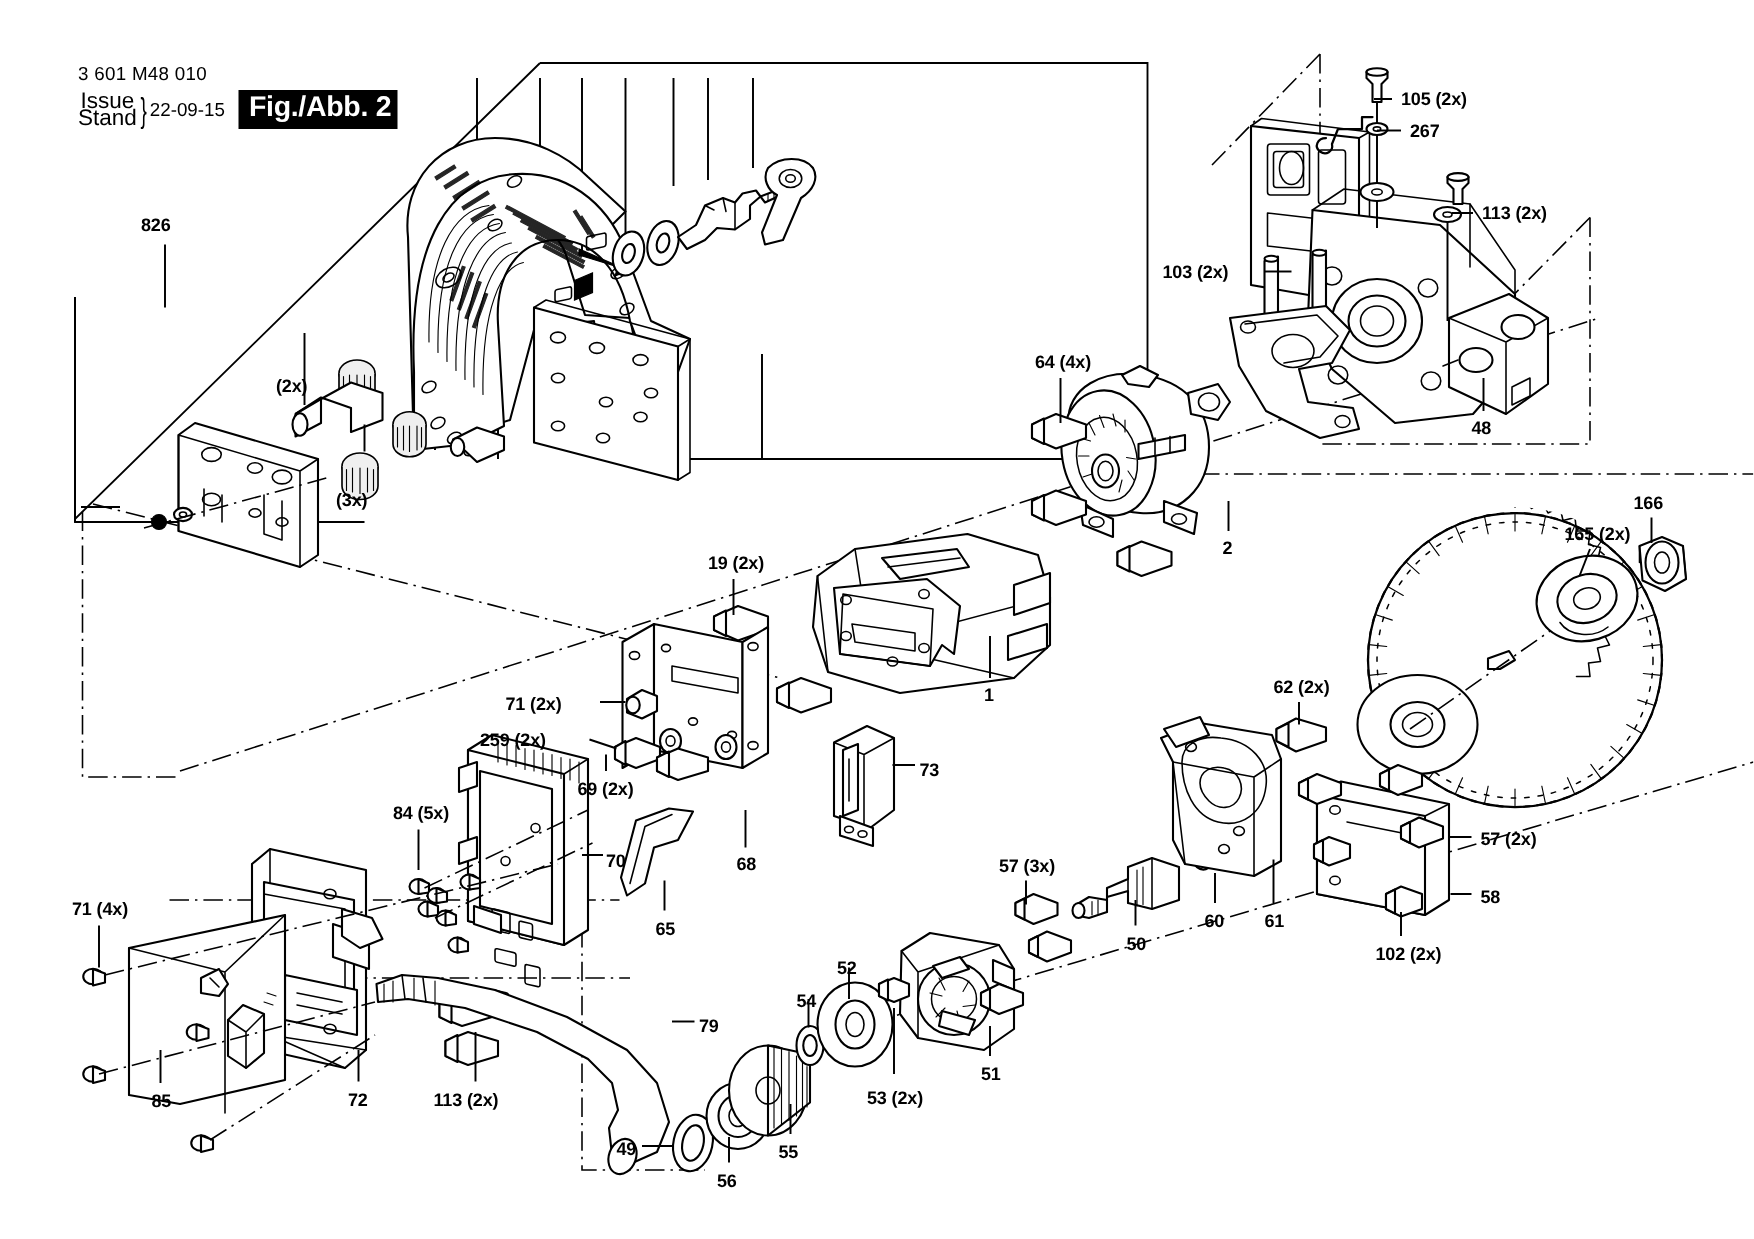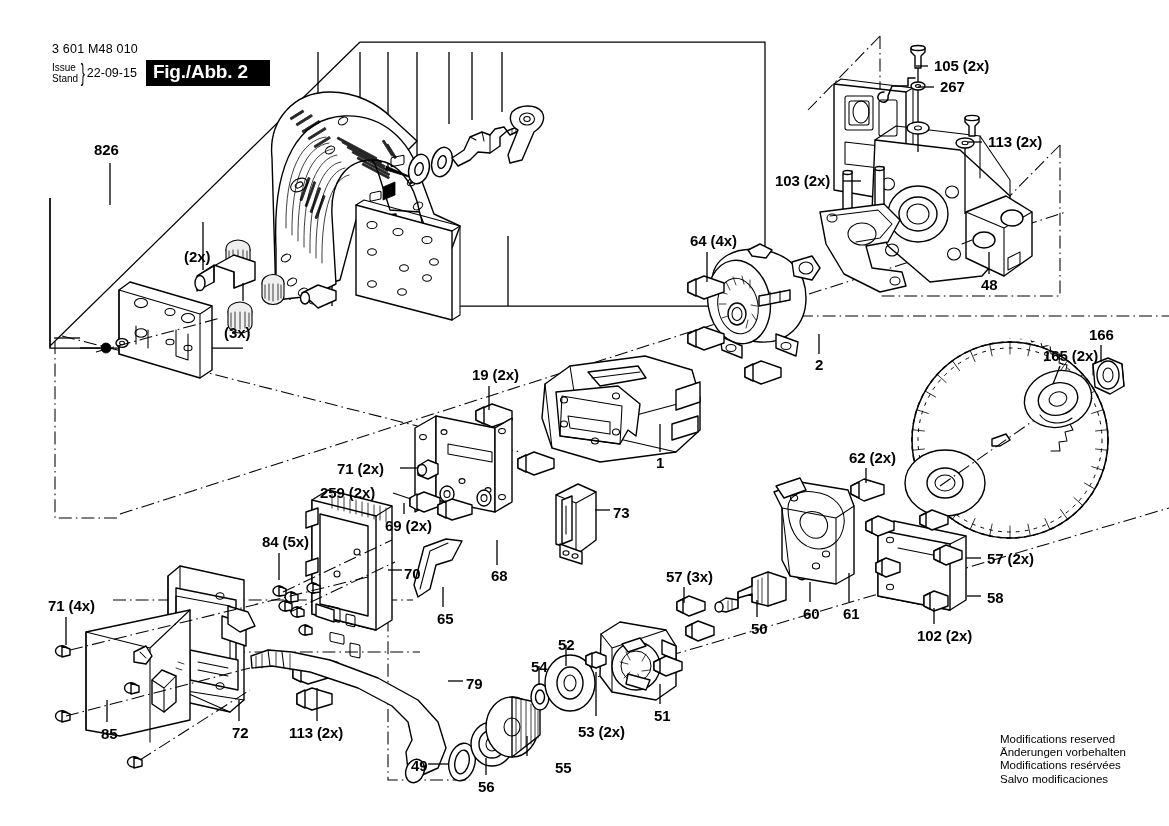--- a/index.html
+++ b/index.html
@@ -9,38 +9,38 @@
     width:1169px;height:826px;position:relative;overflow:hidden;
     color:#000;
   }
   #sheet{position:absolute;inset:0;width:1078px;height:826px;}
   svg.layer{position:absolute;left:0;top:0;width:1169px;height:826px;}
 
   
   .hdr{position:absolute;left:52px;top:42px;}
   .hdr-part{font-size:12.5px;letter-spacing:.2px;white-space:nowrap;}
   .hdr-row{display:flex;align-items:center;margin-top:4px;}
-  .hdr-issue{font-size:10px;line-height:11.5px;text-align:left;}
+  .hdr-issue{font-size:15px;line-height:11.5px;text-align:center;}
   .hdr-issue div{white-space:nowrap;}
   .hdr-brace{font-size:23px;line-height:20px;margin-left:1px;margin-right:2px;
              transform:scaleX(.55);transform-origin:center;}
   .hdr-date{font-size:12.5px;white-space:nowrap;margin-left:-2px;}
   .fig-badge{
     background:#000;color:#fff;font-size:19px;font-weight:bold;
-    padding:1px 22px 3px 7px;margin-left:9px;white-space:nowrap;
+    padding:1px 4px 3px 7px;margin-left:9px;white-space:nowrap;
     letter-spacing:-.2px;
   }
 
   
   .footer{position:absolute;left:1000px;top:733px;font-size:11.5px;line-height:13.2px;}
   .footer div{white-space:nowrap;}
 
   
   .lbl{
-    position:absolute;font-size:15px;font-weight:bold;
+    position:absolute;font-size:12px;font-weight:bold;
     white-space:nowrap;letter-spacing:-.1px;line-height:16px;
   }
 </style>
 </head>
 <body>
 
 <div id="sheet">
 
   <div class="hdr">
     <div class="hdr-part">3 601 M48 010</div>
@@ -922,34 +922,28 @@
       <div class="lbl" style="left: 613px; top: 505px;">73</div>
       <div class="lbl" style="left: 491px; top: 568px;">68</div>
       <div class="lbl" style="left: 437px; top: 611px;">65</div>
       <div class="lbl" style="left: 48px; top: 598px;">71 (4x)</div>
       <div class="lbl" style="left: 101px; top: 726px;">85</div>
       <div class="lbl" style="left: 232px; top: 725px;">72</div>
       <div class="lbl" style="left: 289px; top: 725px;">113 (2x)</div>
       <div class="lbl" style="left: 466px; top: 676px;">79</div>
       <div class="lbl" style="left: 411px; top: 758px;">49</div>
       <div class="lbl" style="left: 478px; top: 779px;">56</div>
-      <div class="lbl" style="left: 519px; top: 760px; margin-left: 36px;">55</div>
+      <div class="lbl" style="left: 519px; top: 760px;">55</div>
       <div class="lbl" style="left: 531px; top: 659px; text-align: center;">54</div>
       <div class="lbl" style="left: 558px; top: 637px;">52</div>
       <div class="lbl" style="left: 578px; top: 724px;">53 (2x)</div>
       <div class="lbl" style="left: 654px; top: 708px;">51</div>
       <div class="lbl" style="left: 666px; top: 569px;">57 (3x)</div>
       <div class="lbl" style="left: 751px; top: 621px;">50</div>
       <div class="lbl" style="left: 803px; top: 606px;">60</div>
       <div class="lbl" style="left: 843px; top: 606px;">61</div>
       <div class="lbl" style="left: 987px; top: 551px;">57 (2x)</div>
       <div class="lbl" style="left: 987px; top: 590px;">58</div>
       <div class="lbl" style="left: 917px; top: 628px;">102 (2x)</div>
     </div>
 
-  <div class="footer">
-    <div>Modifications reserved</div>
-    <div>Änderungen vorbehalten</div>
-    <div>Modifications resérvées</div>
-    <div>Salvo modificaciones</div>
-  </div>
 
 </div>
 
 </body></html>

